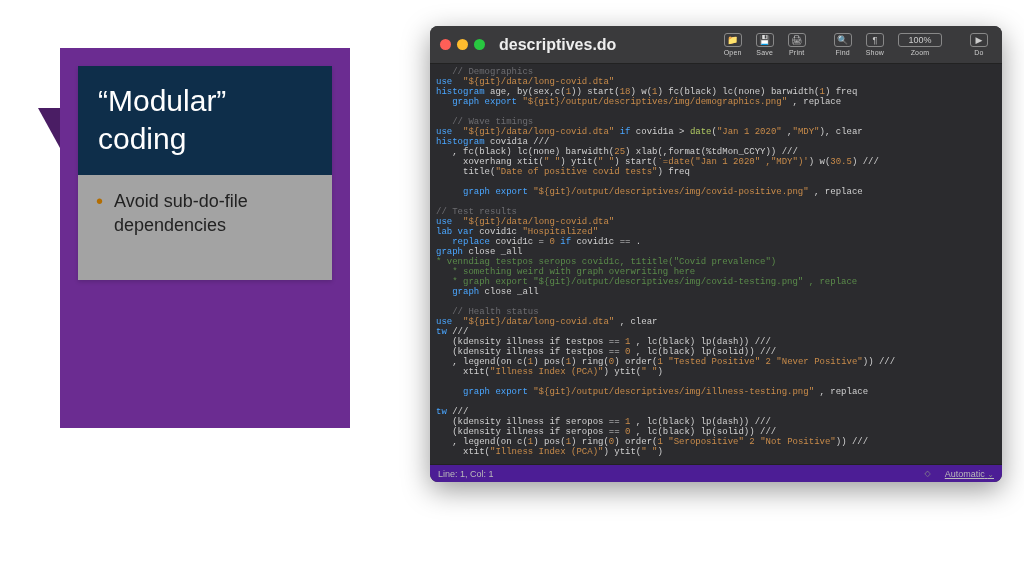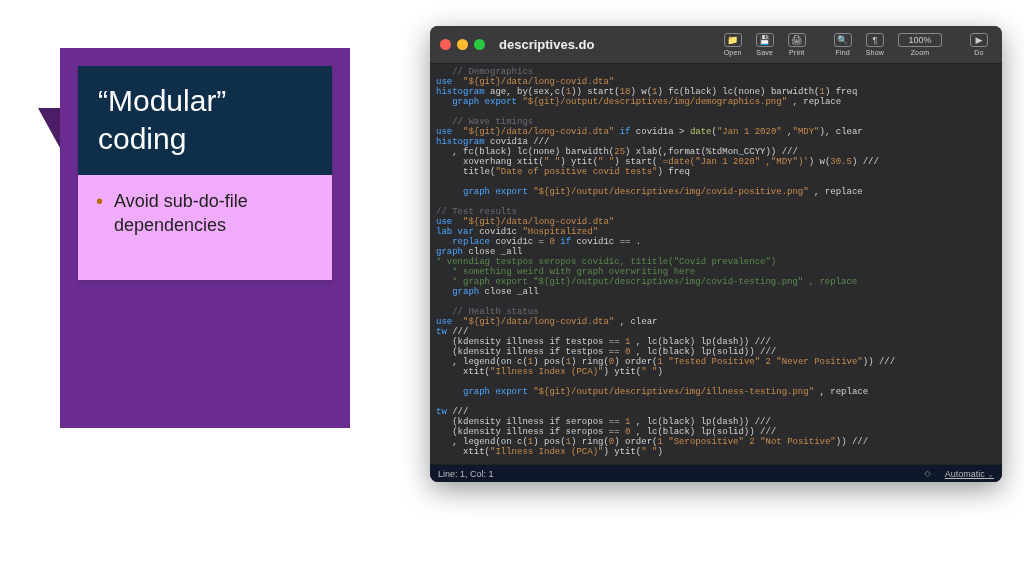--- a/index.html
+++ b/index.html
@@ -32,21 +32,21 @@
     top: 60px;
     width: 0; height: 0;
     border-left: 22px solid transparent;
     border-top: 40px solid #4a1d64;
   }
   .card {
     position: absolute;
     left: 18px;
     top: 18px;
     width: 254px;
-    background: #f0abfc;
+    background: #a3a3a3;
     box-shadow: 0 2px 4px rgba(0,0,0,.15);
   }
   .card-title {
     background: #0e2e4a;
     color: #fff;
     font-size: 30px;
     font-weight: 300;
     line-height: 1.25;
     padding: 16px 20px 18px;
   }
@@ -98,21 +98,21 @@
     gap: 10px;
     border-bottom: 1px solid #222;
     flex-shrink: 0;
   }
   .traffic { display: flex; gap: 6px; }
   .dot { width: 11px; height: 11px; border-radius: 50%; }
   .dot.r { background:#ff5f57; }
   .dot.y { background:#febc2e; }
   .dot.g { background:#28c840; }
   .win-title {
-    color:#eee; font-size: 13px; font-family: Arial; font-weight: 600;
+    color:#eee; font-size: 16px; font-family: Arial; font-weight: 600;
     margin-left: 4px;
   }
   .toolbar {
     margin-left: auto;
     display: flex;
     gap: 6px;
     align-items: center;
   }
   .tbtn {
     display: flex; flex-direction: column; align-items: center;
@@ -158,21 +158,21 @@
   .c-cm { color:#6c6c70; }
   .c-kw { color:#4aa6ff; }
   .c-str{ color:#c88b4a; }
   .c-fn { color:#b2cc63; }
   .c-lit{ color:#c88b4a; }
   .c-op { color:#d0d0d0; }
   .c-star{ color:#5a8a4a; }
 
   .statusbar {
     height: 18px;
-    background: #0f172a;
+    background: #4c1d95;
     border-top: 1px solid #222;
     display: flex;
     align-items: center;
     color: #bbb;
     font-size: 9px;
     font-family: Arial;
     padding: 0 8px;
     gap: 12px;
     flex-shrink: 0;
   }

